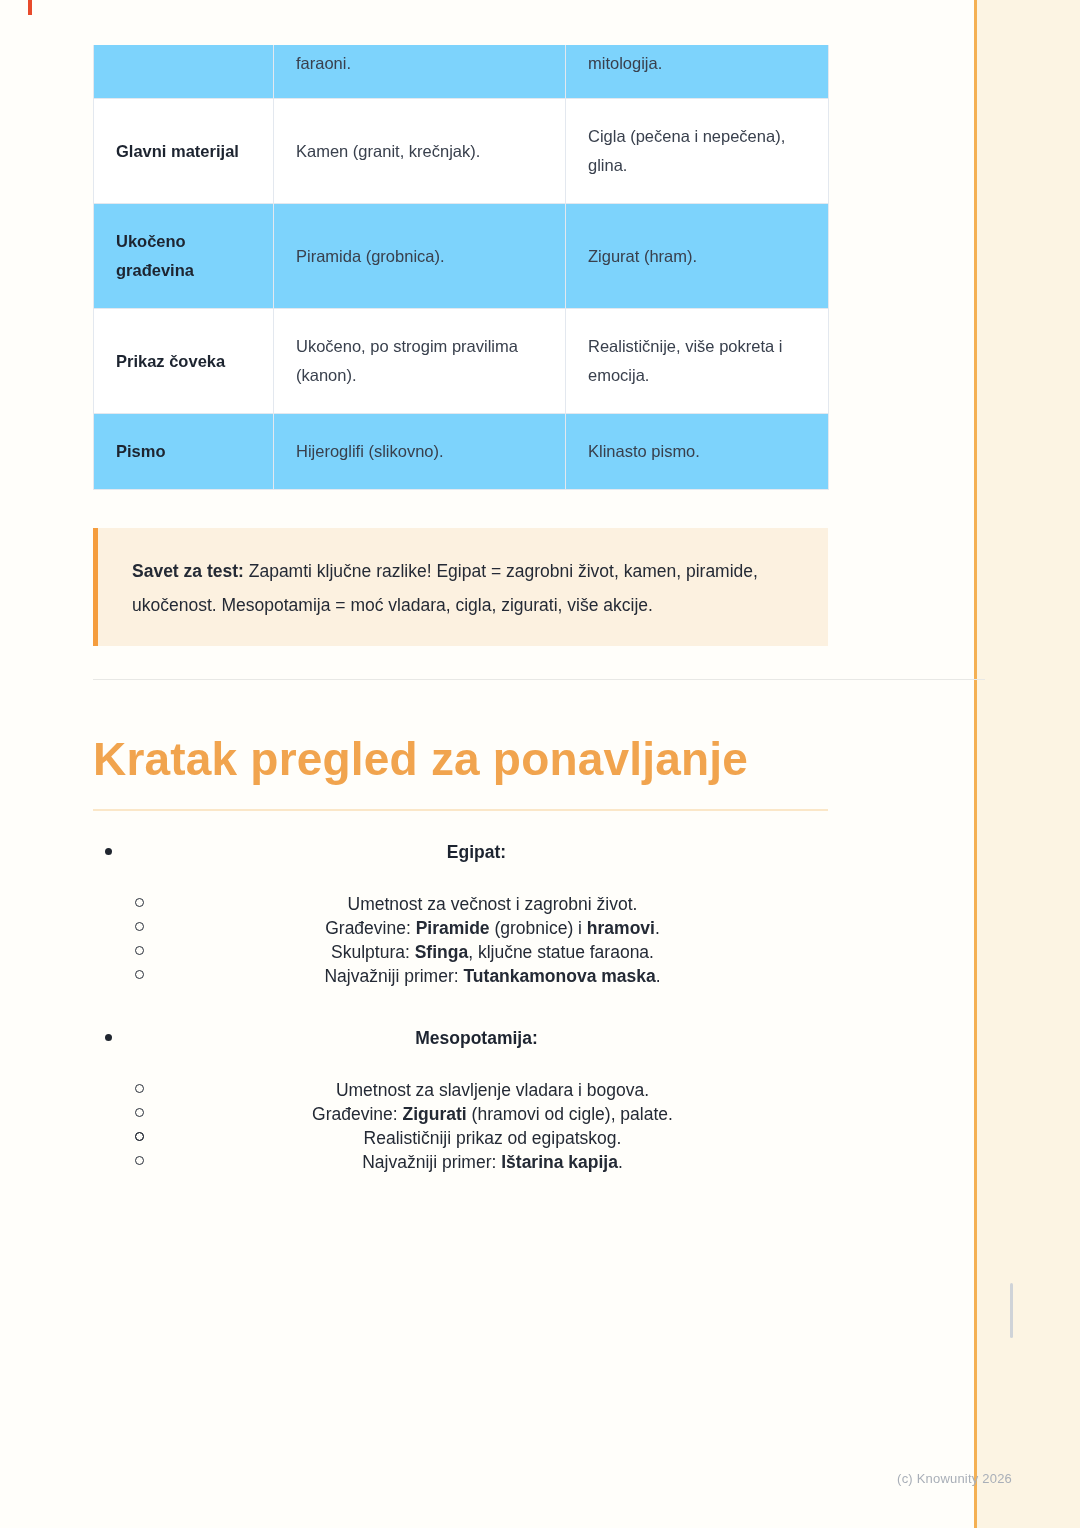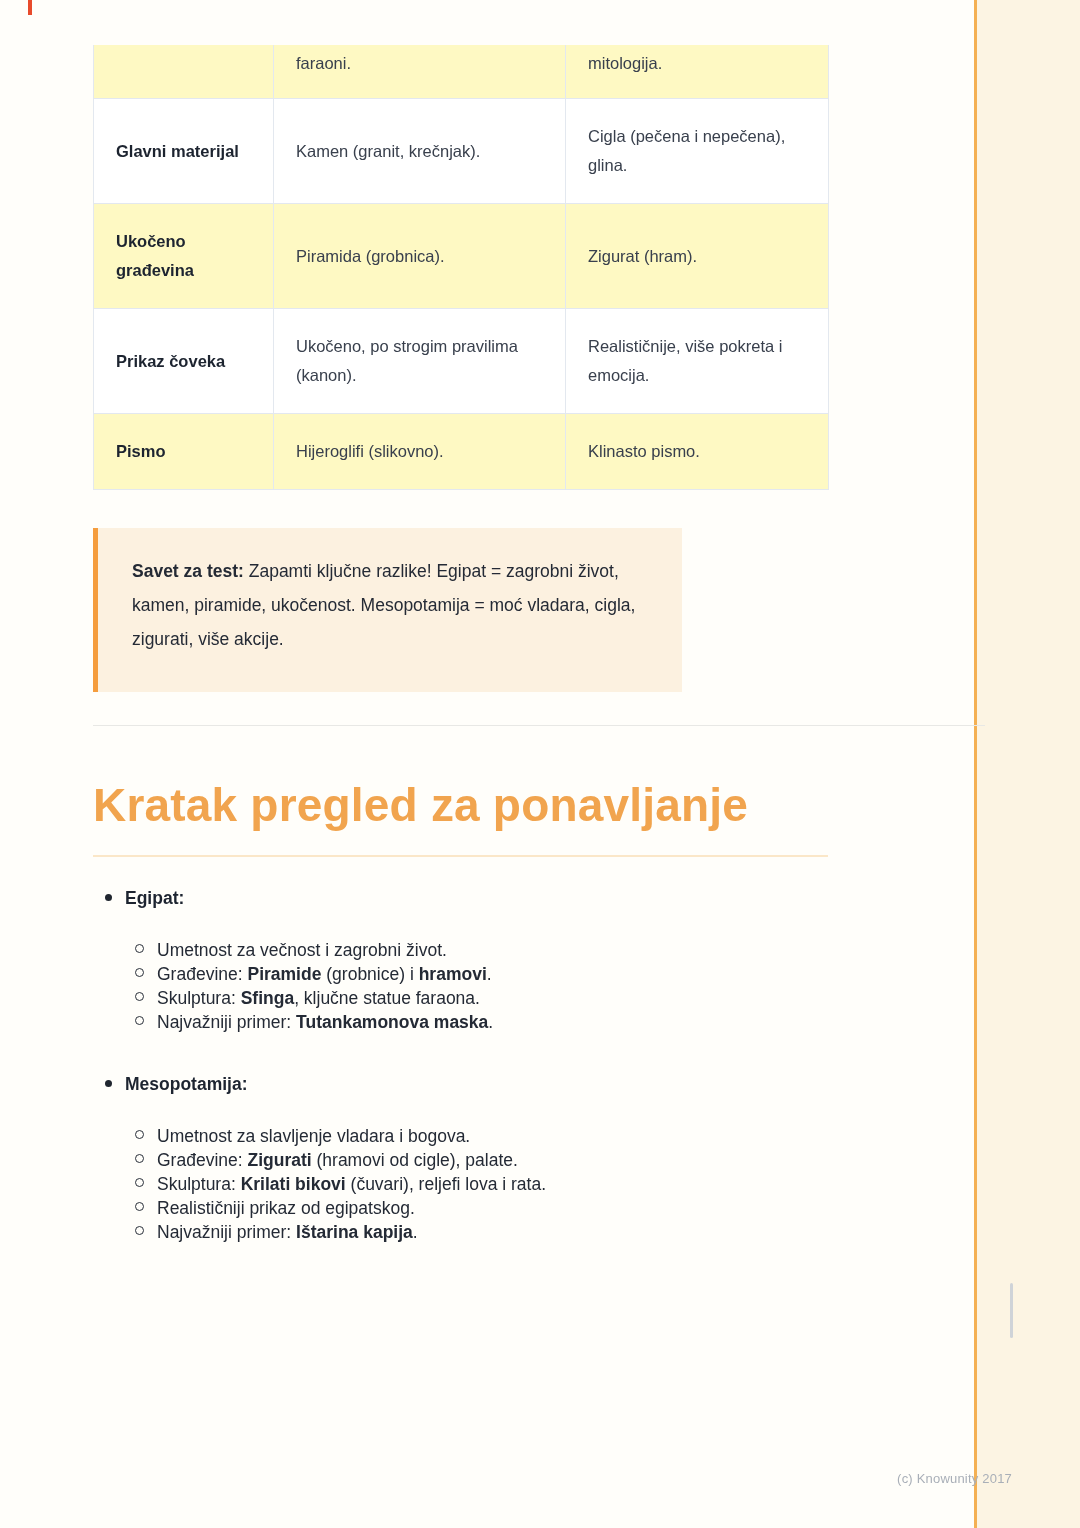--- a/index.html
+++ b/index.html
@@ -24,49 +24,49 @@
   .cmp col.c2 { width:263px; }
   .cmp td {
     border:1px solid #e3e8ef;
     padding:23px 22px;
     font-size:16.5px;
     line-height:29px;
     vertical-align:middle;
     color:#39404d;
     background:#ffffff;
   }
-  tr.odd td { background:#fef9c3; }
+  tr.odd td { background:#7dd3fc; }
   tr.cut td { border-top:none; padding-top:4px; padding-bottom:20px; }
   .cmp td.lbl { font-weight:bold; color:#1d2430; }
 
   .callout {
     margin-top:38px;
-    width:589px;
+    width:735px;
     background:#fcf1e0;
     border-left:5px solid #f59d3d;
-    padding:26px 34px 36px 34px;
+    padding:26px 34px 24px 34px;
     font-size:17.5px;
     line-height:34px;
     color:#242a35;
   }
   .b { font-weight:bold; }
 
   .divider { margin-top:33px; border:none; height:1px; background:#e8e8e5; width:892px; }
 
   .heading {
     margin-top:52px;
     font-size:46px;
     font-weight:700;
     color:#f1a44e;
     letter-spacing:0.2px;
   }
   .heading-rule { margin-top:23px; height:2px; background:#fbe7c8; width:735px; }
 
   .review { font-size:17.5px; color:#242a35; }
-  .li { position:relative; line-height:24px; }
+  .li { position:relative; line-height:24px;text-align:center; }
   .l1 { margin-top:38px; padding-left:32px; font-weight:bold; color:#1d2430; }
   .review .l1:first-child { margin-top:29px; }
   .dot { position:absolute; left:12px; top:8px; width:7px; height:7px; border-radius:50%; background:#20262f; }
   .l2 { margin-left:42px; padding-left:22px; }
   .l1 + .l2 { margin-top:28px; }
   .circ { position:absolute; left:0; top:6px; width:9px; height:9px; border-radius:50%; border:1.5px solid #2a303a; background:transparent; }
 
   .footer {
     position:absolute; right:68px; bottom:42px;
     font-size:13px; color:#a9afb8; z-index:4; letter-spacing:0.2px;
@@ -128,20 +128,20 @@
 
   <div class="review" id="review">
       <div class="li l1"><span class="dot"></span><span>Egipat:</span></div>
       <div class="li l2"><span class="circ"></span><span><span>Umetnost za večnost i zagrobni život.</span></span></div>
       <div class="li l2"><span class="circ"></span><span><span>Građevine: </span><span class="b">Piramide</span><span> (grobnice) i </span><span class="b">hramovi</span><span>.</span></span></div>
       <div class="li l2"><span class="circ"></span><span><span>Skulptura: </span><span class="b">Sfinga</span><span>, ključne statue faraona.</span></span></div>
       <div class="li l2"><span class="circ"></span><span><span>Najvažniji primer: </span><span class="b">Tutankamonova maska</span><span>.</span></span></div>
       <div class="li l1"><span class="dot"></span><span>Mesopotamija:</span></div>
       <div class="li l2"><span class="circ"></span><span><span>Umetnost za slavljenje vladara i bogova.</span></span></div>
       <div class="li l2"><span class="circ"></span><span><span>Građevine: </span><span class="b">Zigurati</span><span> (hramovi od cigle), palate.</span></span></div>
-      <div class="li l2"><span class="circ"></span><span><span>Skulptura: </span><span class="b">Krilati bikovi</span><span> (čuvari), reljefi lova i rata.</span></span></div>
+      <div class="li l2"><span class="circ"></span></div>
       <div class="li l2"><span class="circ"></span><span><span>Realističniji prikaz od egipatskog.</span></span></div>
       <div class="li l2"><span class="circ"></span><span><span>Najvažniji primer: </span><span class="b">Ištarina kapija</span><span>.</span></span></div>
     </div>
 
 </div>
 
-<div class="footer">(c) Knowunity 2017</div>
+<div class="footer">(c) Knowunity 2026</div>
 
 </body></html>

